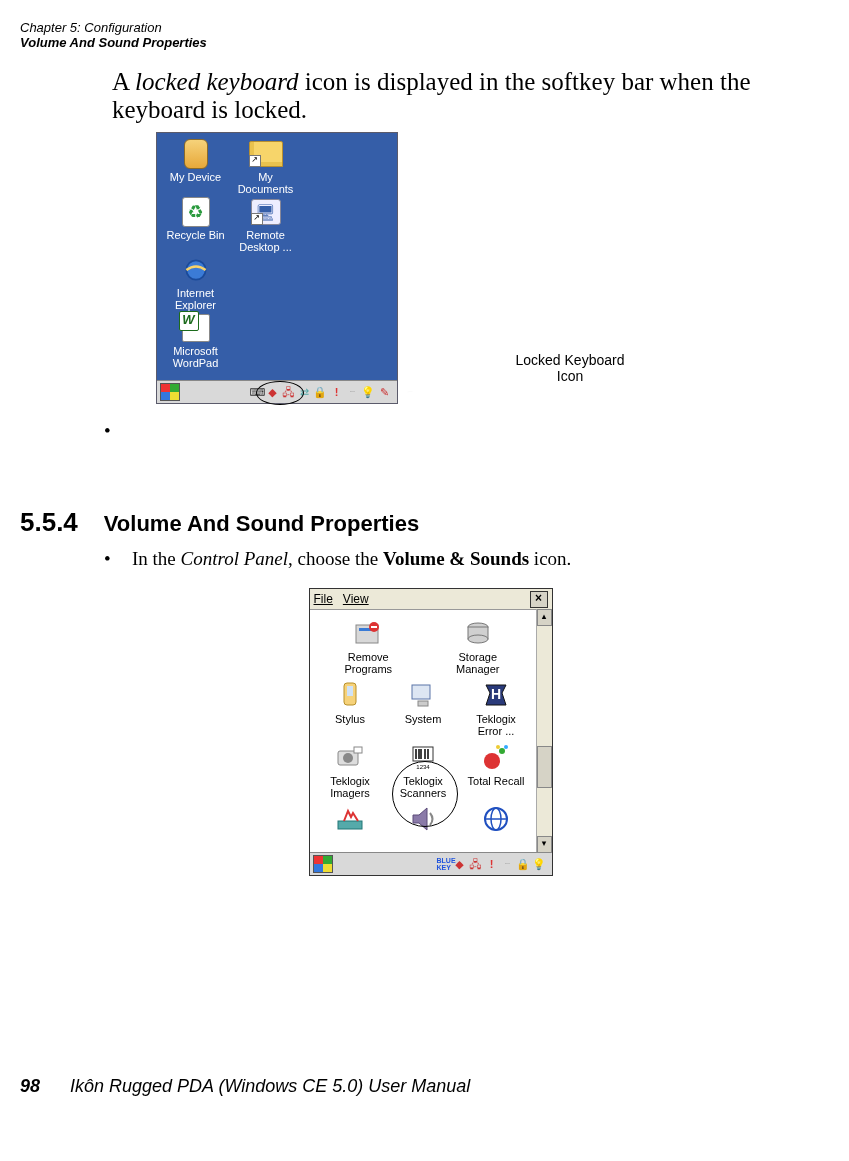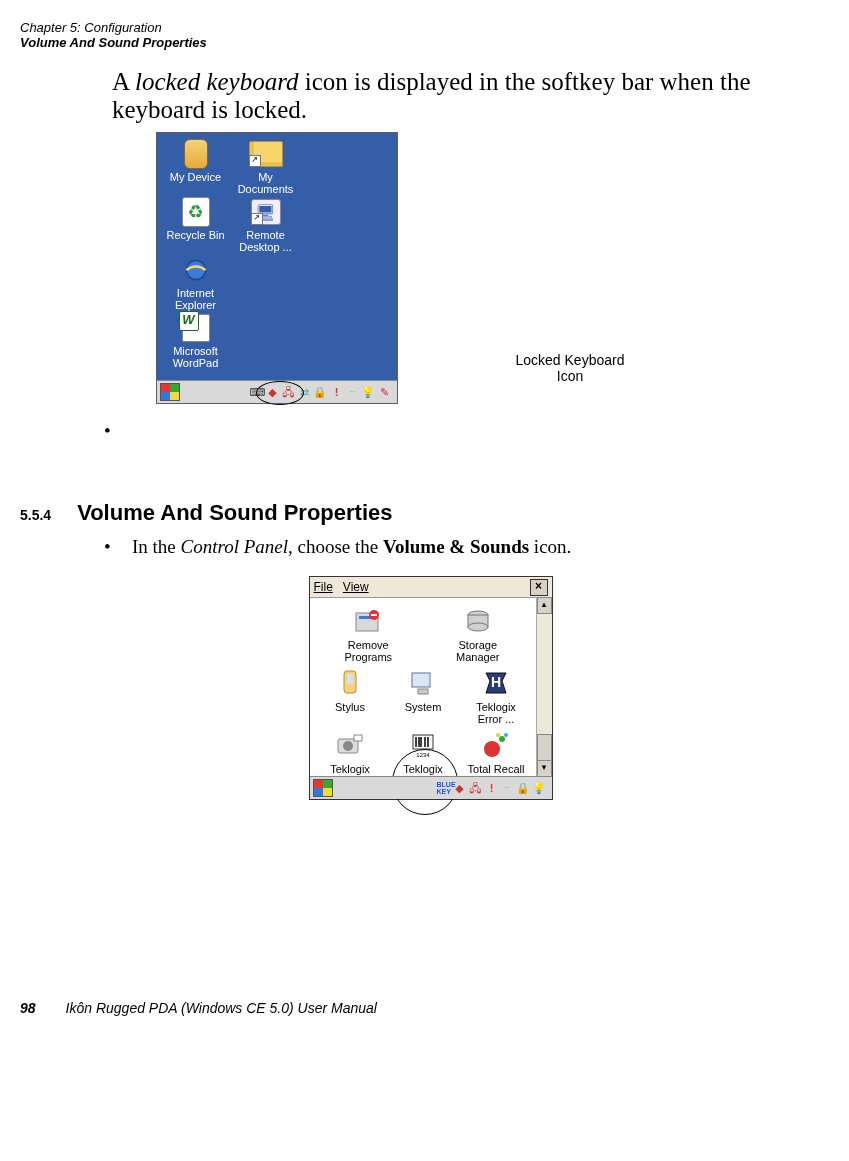--- a/index.html
+++ b/index.html
@@ -45,41 +45,41 @@
   }
   .section-row {
     display: flex;
     align-items: baseline;
     gap: 26px;
     margin-bottom: 8px;
   }
   .section-num {
     font-family: "Trebuchet MS", Arial, sans-serif;
     font-weight: bold;
-    font-size: 14px;
+    font-size: 26px;
     margin-top: 41px;
   }
   .section-title {
     font-family: "Trebuchet MS", Arial, sans-serif;
     font-weight: bold;
     font-size: 22px;
   }
   .fig-caption {
     font-family: "Trebuchet MS", Arial, sans-serif;
     font-size: 17px;
     margin: 16px 0 10px 0;
   }
   .footer {
     display: flex;
     align-items: baseline;
     gap: 30px;
     margin-top: 200px;
     font-family: "Trebuchet MS", Arial, sans-serif;
     font-style: italic;
-    font-size: 14px;
+    font-size: 18px;
   }
   .footer .pagenum {
     font-weight: bold;
   }
 
   
   .shot1-wrap {
     position: relative;
     margin: 6px auto 16px auto;
     width: 550px;
@@ -147,21 +147,21 @@
     left: 147px;
     top: 260px;
     width: 214px;
     height: 1px;
   }
 
   
   .shot2 {
     margin: 18px auto;
     width: 244px;
-    height: 224px;
+    height: 288px;
     border: 1px solid #333;
     background: #fff;
     font-family: Tahoma, Arial, sans-serif;
     font-size: 11px;
     color: #000;
     position: relative;
     box-sizing: border-box;
   }
   .menubar {
     height: 20px;

